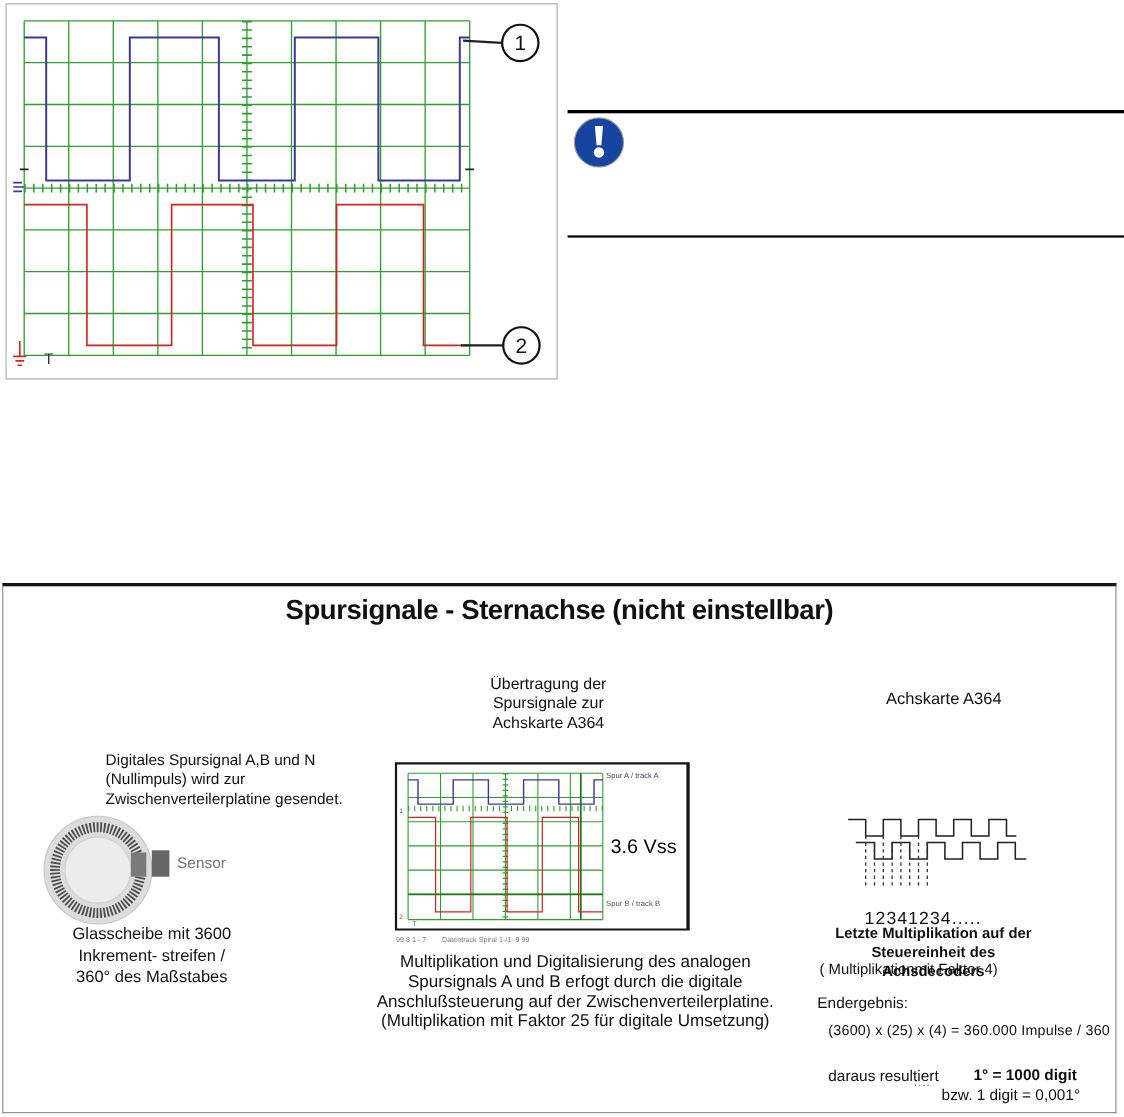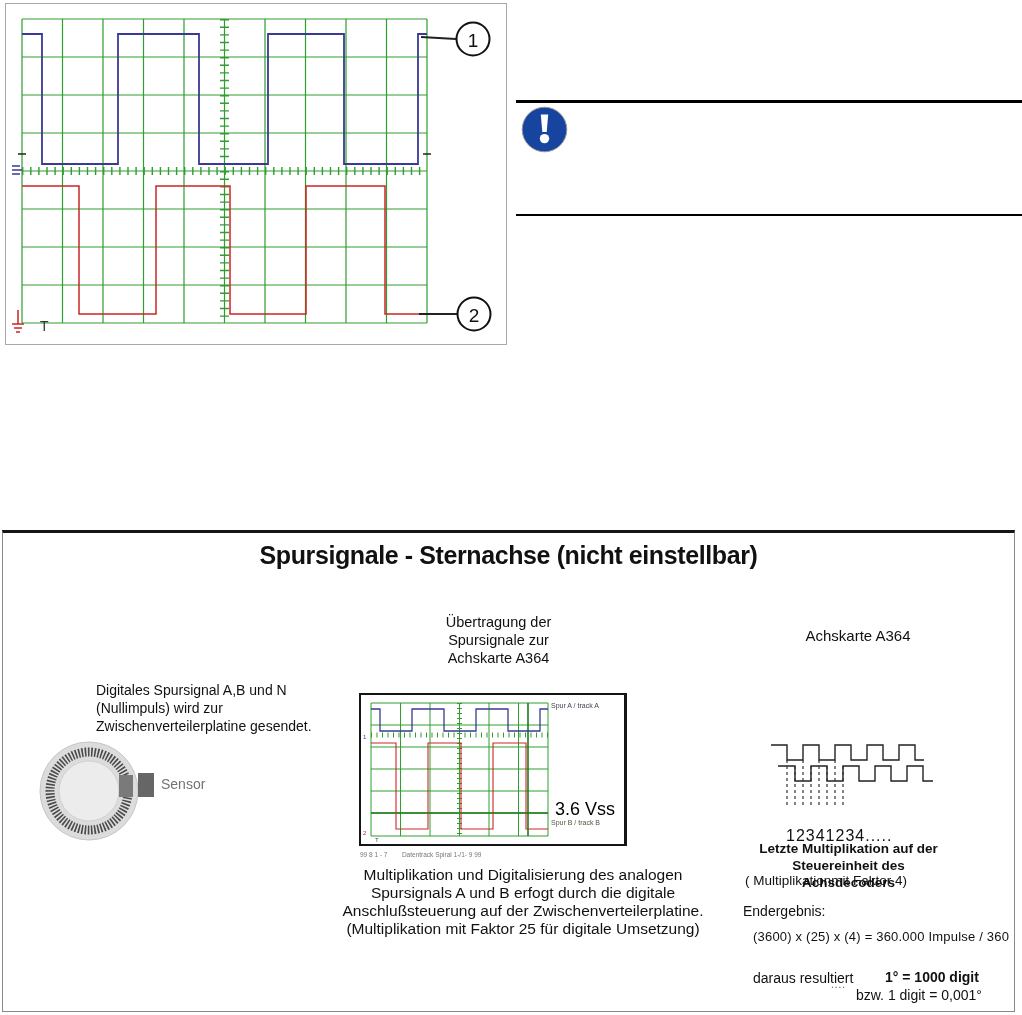--- a/index.html
+++ b/index.html
@@ -19,21 +19,21 @@
   #diagram-title{left:0;top:8px;width:100%;text-align:center;font-size:25px;font-weight:bold;letter-spacing:-0.4px;}
   #left-heading{left:85px;top:88px;width:190px;text-align:center;font-size:14.5px;line-height:1.25;}
   #left-body{left:93px;top:148px;width:265px;font-size:14px;line-height:1.3;}
   #disc-figure{left:28px;top:206px;width:135px;height:105px;}
   #sensor-label{left:158px;top:243px;font-size:14px;color:#737373;}
   #left-caption{left:30px;top:307px;width:210px;text-align:center;font-size:15px;line-height:1.3;}
   #mid-heading{left:413px;top:80px;width:165px;text-align:center;font-size:14.5px;line-height:1.25;}
   #scope-image{left:356px;top:160px;width:263px;height:149px;background:#fff;
                border:2px solid #151515;border-right-width:3px;}
   #track-a-label{left:190px;top:7px;font-size:7px;color:#445;}
-  #vss-label{left:194px;top:64px;font-size:18px;color:#000;margin-top:40px;}
+  #vss-label{left:194px;top:64px;font-size:18px;color:#000;}
   #track-b-label{left:190px;top:124px;font-size:7px;color:#554;}
   #photo-caption{left:357px;top:318px;font-size:6.5px;color:#777;white-space:pre;}
   #mid-caption{left:315px;top:333px;width:410px;text-align:center;font-size:15.5px;line-height:1.17;}
   #right-heading{left:765px;top:94px;width:180px;text-align:center;font-size:15px;}
   #quad-figure{left:755px;top:205px;width:185px;height:95px;}
   #count-seq{left:783px;top:270px;font-size:16px;letter-spacing:1px;margin-top:24px;}
   #bold-note{left:748px;top:308px;width:195px;text-align:center;font-size:13.5px;font-weight:bold;line-height:1.25;}
   #factor-note{left:742px;top:340px;font-size:13.5px;}
   #result-label{left:740px;top:370px;font-size:14px;text-align:right;}
   #formula{left:750px;top:396px;font-size:13px;letter-spacing:0.2px;}
@@ -99,20 +99,23 @@
     <div id="disc-figure" class="abs">
       <svg width="135" height="105" viewBox="0 0 135 105">
         <circle cx="58" cy="52" r="49" fill="#dcdcdc" stroke="#c6c6c6" stroke-width="1"></circle>
         <circle cx="58" cy="52" r="39" fill="none" stroke="#4a4a4a" stroke-width="9" stroke-dasharray="1.6 1.6"></circle>
         <circle cx="58" cy="52" r="30" fill="#ececec" stroke="#d0d0d0" stroke-width="1"></circle>
         <rect x="88" y="36" width="14" height="22" fill="#7a7a7a"></rect>
         <rect x="107" y="34" width="16" height="24" fill="#666"></rect>
       </svg>
     </div>
     <div id="sensor-label" class="abs">Sensor</div>
+    <div id="left-caption" class="abs preline">Glasscheibe mit 3600
+Inkrement- streifen /
+360° des Maßstabes</div>
 
     <div id="mid-heading" class="abs preline">Übertragung der
 Spursignale zur
 Achskarte A364</div>
 
     <div id="scope-image" class="abs">
       <svg width="263" height="149" viewBox="0 0 263 149">
         <g stroke="#2f9e2f" stroke-width="1" fill="none">
           <path d="M10,8V141 M39.5,8V141 M69,8V141 M98.5,8V141 M128,8V141 M157.5,8V141 M187,8V141"></path>
           <path d="M10,8H187 M10,30H187 M10,52H187 M10,74H187 M10,96H187 M10,118H187 M10,141H187"></path>

